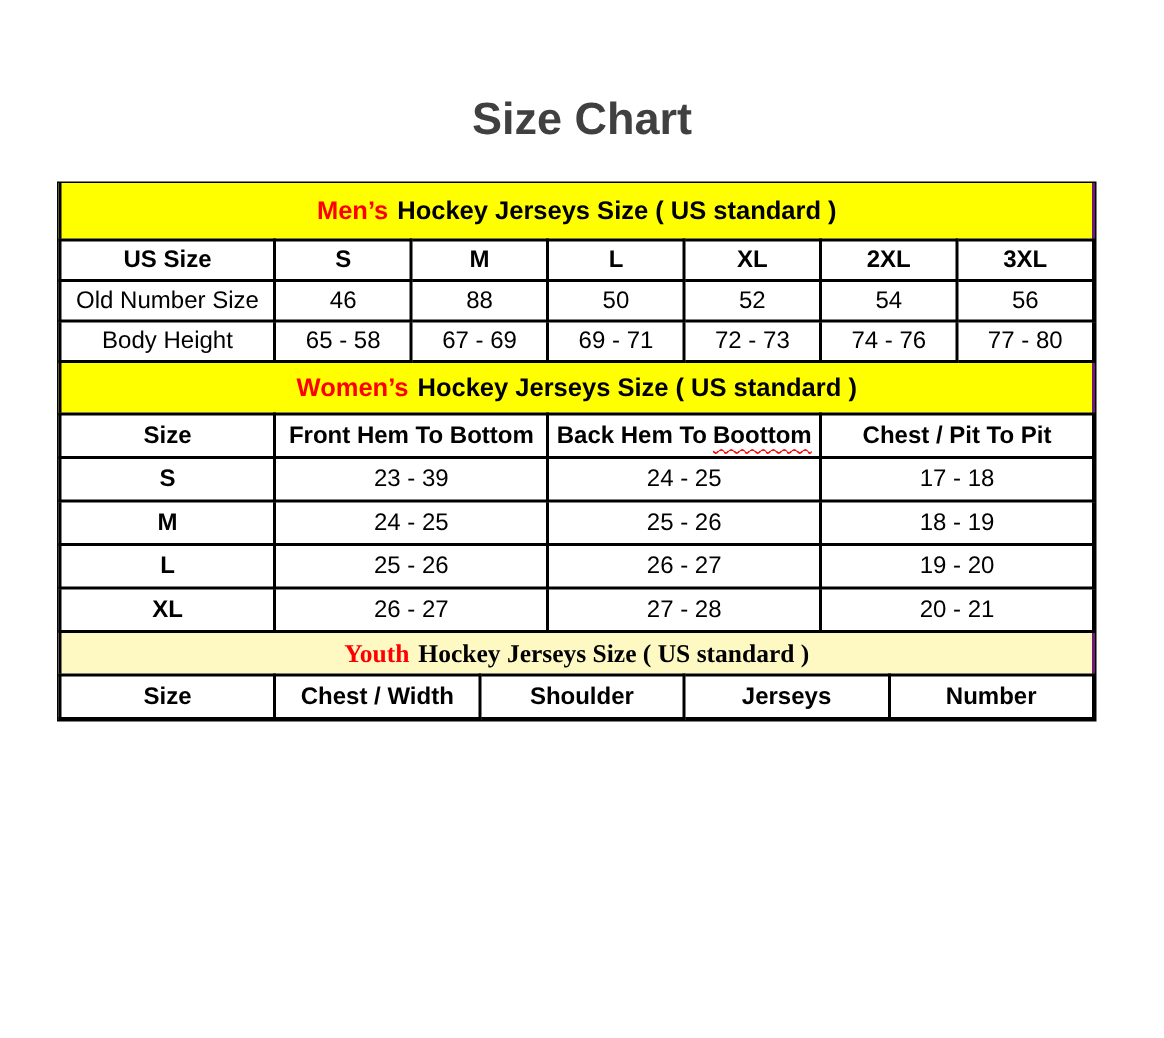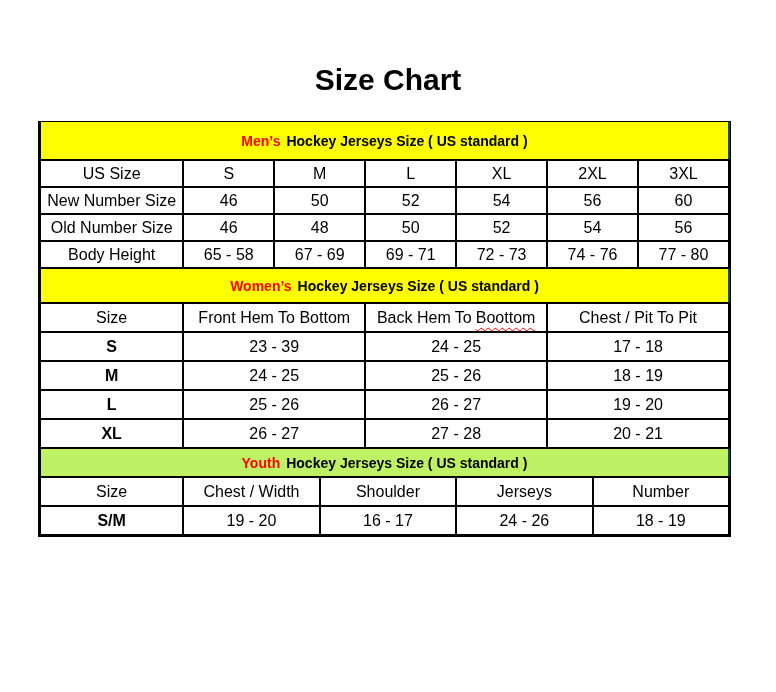--- a/index.html
+++ b/index.html
@@ -14,52 +14,52 @@
     letter-spacing:0px;
   }
   .tables{
     margin:23px 0 0 38px;width:691px;
     border:1px solid #000;outline:0;
     box-sizing:content-box;
   }
   .band{
     display:flex;align-items:center;justify-content:center;
     column-gap:6px;
-    font-weight:700;font-size:14px;
-    border-left:2px solid #000;border-right:2px solid #0c4a6e;
+    font-weight:700;font-size:17px;
+    border-left:2px solid #000;border-right:2px solid #701a75;
     box-sizing:border-box;
   }
   .band-0{height:37px;}
   .band-1{height:33px;}
   .band-2{height:27px;}
   table{border-collapse:collapse;width:100%;table-layout:fixed;}
   th,td{
     border:2px solid #000;text-align:center;vertical-align:middle;
     padding:1px 2px;font-size:16px;overflow:hidden;white-space:nowrap;
   }
-  thead th{font-weight:400;}
+  thead th{font-weight:700;}
   tbody th.row-label{font-weight:700;}
   .t-mens tbody th.row-label{font-weight:400;}
   td{font-weight:400;}
   .t-mens th,.t-mens td{height:23px;}
   .t-womens th,.t-womens td{height:25px;}
   .t-youth th,.t-youth td{height:25px;}
   col.c0{width:20.8%;}
   .squiggle{
     margin-left:4px;
     text-decoration:underline wavy #ff0000;
     text-decoration-thickness:1px;
     text-underline-offset:4px;
   }
 </style>
 </head>
 <body>
 
 <div class="title-wrap">
-  <h1 class="page-title" style="color: #000000;">Size Chart</h1>
+  <h1 class="page-title" style="color: #404040;">Size Chart</h1>
 </div>
 
 <div class="tables">
     <div class="band band-0" style="background: rgb(255, 255, 0);">
       <span style="color: rgb(255, 0, 0);">Men’s</span>
       <span>Hockey Jerseys Size ( US standard )</span>
     </div>
     <table class="t-mens">
       <colgroup>
         <col class="c0">
@@ -76,32 +76,23 @@
           <th><span>S</span></th>
           <th><span>M</span></th>
           <th><span>L</span></th>
           <th><span>XL</span></th>
           <th><span>2XL</span></th>
           <th><span>3XL</span></th>
         </tr>
       </thead>
       <tbody>
         <tr>
-          <th class="row-label">New Number Size</th>
-          <td>46</td>
-          <td>50</td>
-          <td>52</td>
-          <td>54</td>
-          <td>56</td>
-          <td>60</td>
-        </tr>
-        <tr>
           <th class="row-label">Old Number Size</th>
           <td>46</td>
-          <td>48</td>
+          <td>88</td>
           <td>50</td>
           <td>52</td>
           <td>54</td>
           <td>56</td>
         </tr>
         <tr>
           <th class="row-label">Body Height</th>
           <td>65 - 58</td>
           <td>67 - 69</td>
           <td>69 - 71</td>
@@ -150,21 +141,21 @@
           <td>19 - 20</td>
         </tr>
         <tr>
           <th class="row-label">XL</th>
           <td>26 - 27</td>
           <td>27 - 28</td>
           <td>20 - 21</td>
         </tr>
       </tbody>
     </table>
-    <div class="band band-2" style="background: #bef264;">
+    <div class="band band-2" style="background: #fef9c3; font-family: Liberation Serif, serif;">
       <span style="color: rgb(255, 0, 0);">Youth</span>
       <span>Hockey Jerseys Size ( US standard )</span>
     </div>
     <table class="t-youth">
       <colgroup>
         <col class="c0">
         <col>
         <col>
         <col>
         <col>
@@ -172,22 +163,15 @@
       <thead>
         <tr>
           <th><span>Size</span></th>
           <th><span>Chest / Width</span></th>
           <th><span>Shoulder</span></th>
           <th><span>Jerseys</span></th>
           <th><span>Number</span></th>
         </tr>
       </thead>
       <tbody>
-        <tr>
-          <th class="row-label">S/M</th>
-          <td>19 - 20</td>
-          <td>16 - 17</td>
-          <td>24 - 26</td>
-          <td>18 - 19</td>
-        </tr>
       </tbody>
     </table>
   </div>
 
 </body></html>

